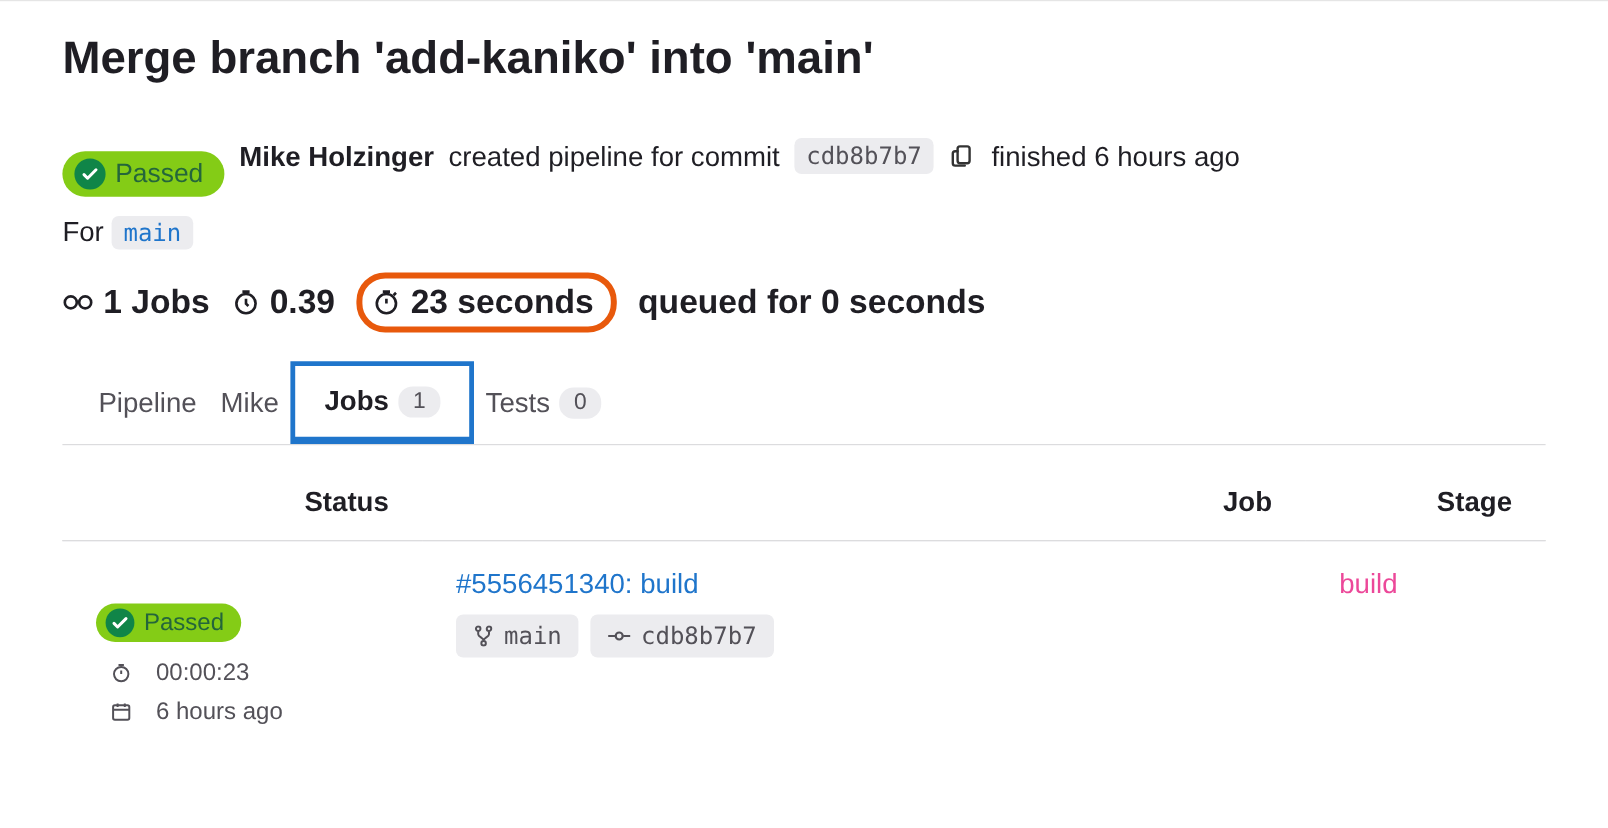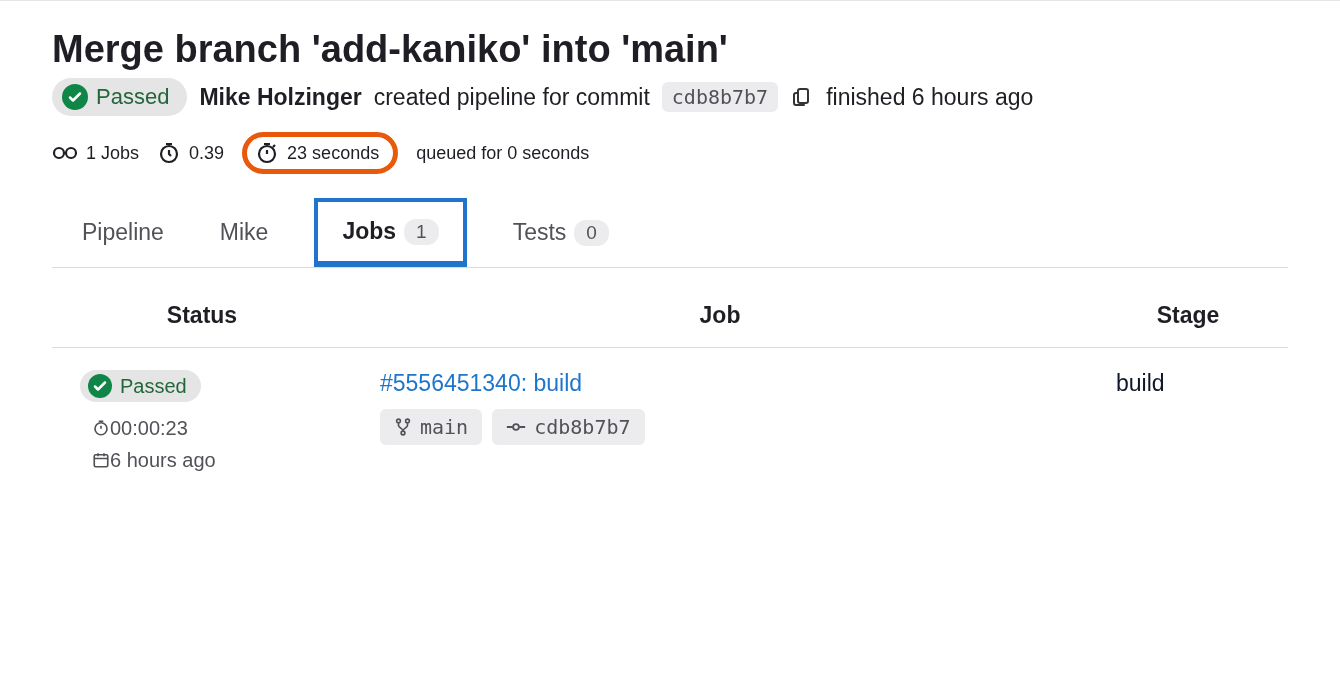--- a/index.html
+++ b/index.html
@@ -11,40 +11,41 @@
       padding: 0;
     }
     .container {
       padding: 24px 52px;
       border-top: 1px solid #e5e5e5;
     }
     h1.title {
       font-size: 38px;
       font-weight: 700;
       line-height: 1.3;
-      margin-bottom: 4px;
+      margin-bottom: 22px;
     }
     .meta-row {
       display: flex;
       align-items: center;
       gap: 12px;
       flex-wrap: wrap;
       font-size: 23px;
       margin-bottom: 16px;
     }
     .status-badge {
       display: inline-flex;
       align-items: center;
       gap: 8px;
-      background: #e5e5e5;
+      background: #84cc16;
       color: #24663b;
       border-radius: 20px;
       padding: 6px 18px 6px 10px;
       font-weight: 500;
       font-size: 22px;
+      margin-top: 30px;
     }
     .status-badge.small {
       padding: 4px 14px 4px 8px;
       font-size: 20px;
     }
     .check-circle {
       width: 26px;
       height: 26px;
       background: #108548;
       border-radius: 50%;
@@ -73,39 +74,39 @@
       background: #ececef;
       color: #1f75cb;
       padding: 2px 10px;
       border-radius: 6px;
       font-size: 20px;
     }
     .stats-row {
       display: flex;
       align-items: center;
       gap: 18px;
-      font-size: 18px;
+      font-size: 28px;
       margin-bottom: 24px;
       flex-wrap: wrap;
+      font-weight: bold;
     }
     .stat-item {
       display: inline-flex;
       align-items: center;
       gap: 8px;
     }
     .icon { display: inline-flex; }
     .highlight-orange {
       border: 5px solid #e8590c;
       border-radius: 24px;
       padding: 4px 14px 4px 8px;
       text-align: right;
     }
     .tabs {
       display: flex;
-      gap: 36px;
       border-bottom: 1px solid #dcdcde;
       margin-bottom: 16px;
       padding-left: 20px;
     }
     .tab {
       padding: 18px 10px;
       font-size: 23px;
       color: #535158;
       cursor: pointer;
       display: inline-flex;
@@ -129,21 +130,21 @@
       padding: 2px 12px;
       font-size: 19px;
       font-weight: 400;
     }
     .jobs-table {
       width: 100%;
       border-collapse: collapse;
       margin-top: 14px;
     }
     .jobs-table th {
-      text-align: center;
+      text-align: right;
       font-size: 23px;
       font-weight: 700;
       padding: 18px 28px;
       border-bottom: 1px solid #dcdcde;
     }
     .jobs-table td {
       padding: 22px 28px 10px;
       vertical-align: top;
     }
     .job-link {
@@ -171,25 +172,25 @@
     .job-time-info {
       margin-top: 10px;
       font-size: 20px;
       color: #535158;
       line-height: 1.6;
       padding-left: 12px;
     }
     .job-time-info > div {
       display: flex;
       align-items: center;
-      gap: 0;
+      gap: 20px;
     }
     .stage-cell {
       font-size: 23px;
-      color: #0f172a;
+      color: #ec4899;
     }
   </style>
 </head>
 <body>
 
 <div class="container">
   <h1 class="title">Merge branch 'add-kaniko' into 'main'</h1>
 
   <div class="meta-row">
     <span class="status-badge">
@@ -205,20 +206,24 @@
     <span class="commit-sha">cdb8b7b7</span>
     <span class="copy-icon icon">
       <svg width="24" height="24" viewBox="0 0 24 24" fill="none" stroke="#333" stroke-width="2" stroke-linecap="round" stroke-linejoin="round">
           <rect x="8" y="4" width="10" height="14" rx="2"></rect>
           <path d="M8 8H6a2 2 0 0 0-2 2v8a2 2 0 0 0 2 2h8"></path>
         </svg>
     </span>
     <span>finished 6 hours ago</span>
   </div>
 
+  <div class="for-row">
+    <span>For</span>
+    <span class="ref-badge">main</span>
+  </div>
 
   <div class="stats-row">
     <span class="stat-item">
       <span class="icon">
         <svg width="26" height="20" viewBox="0 0 26 20" fill="none" stroke="#1f1e24" stroke-width="2.2">
             <circle cx="7" cy="10" r="5"></circle>
             <circle cx="19" cy="10" r="5"></circle>
           </svg>
       </span>
       <span>1 Jobs</span>

